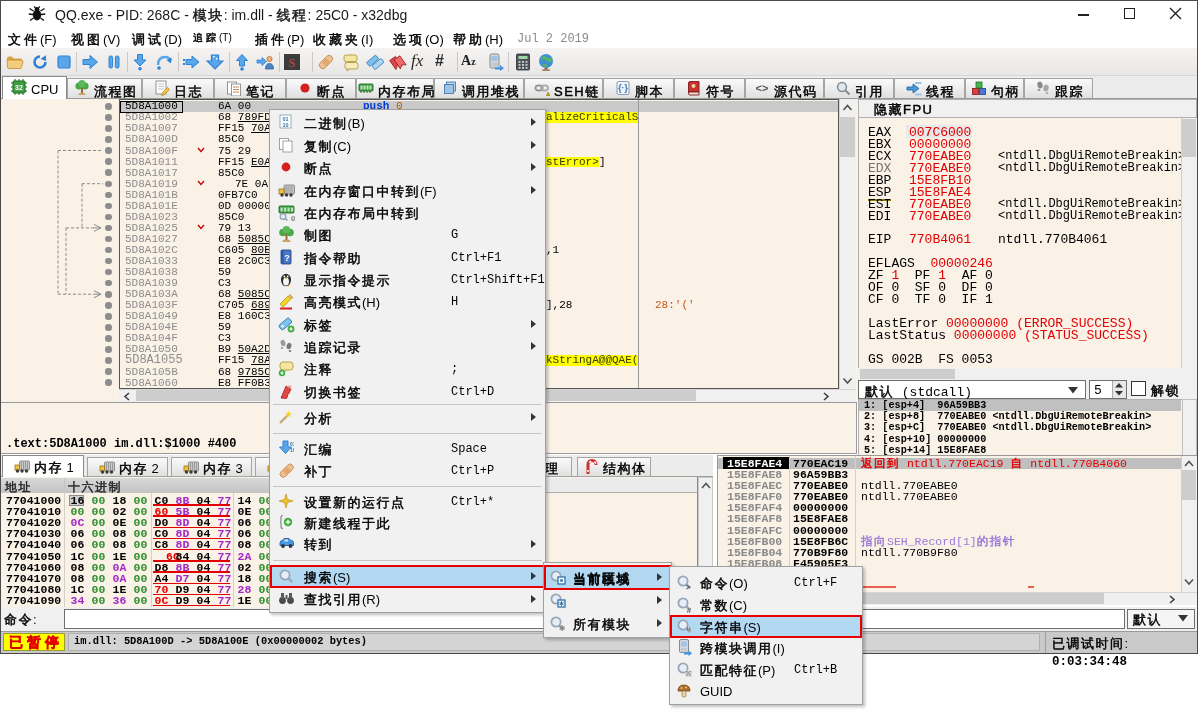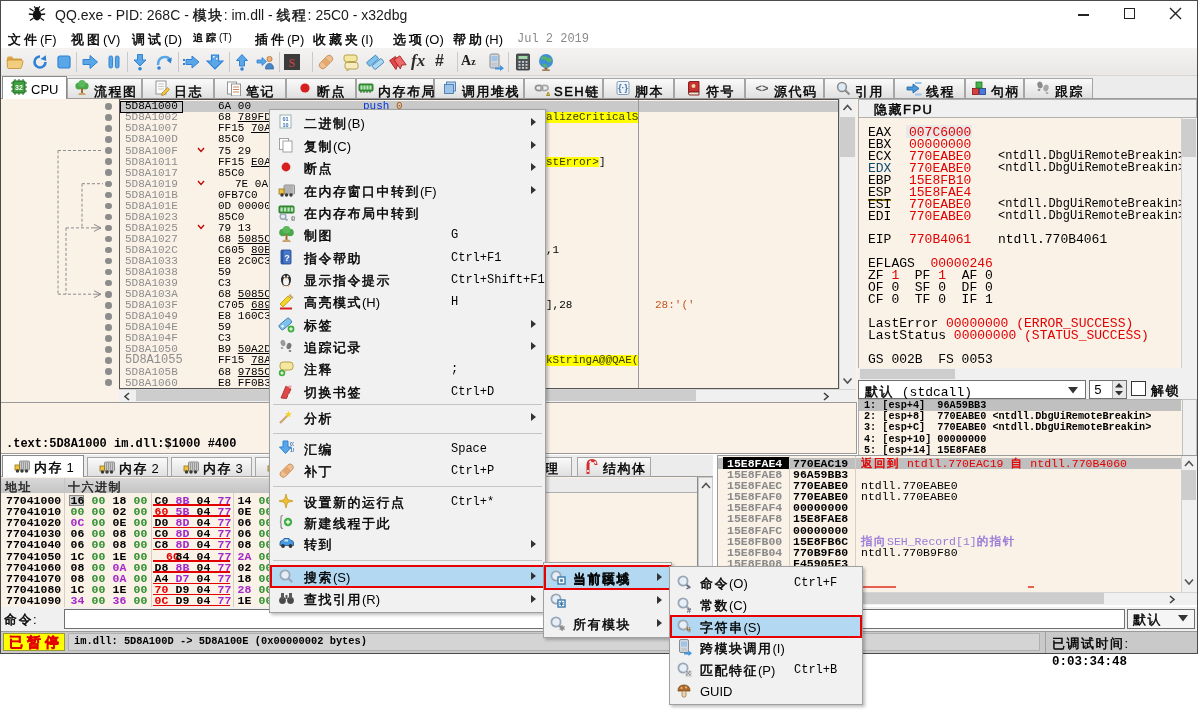--- a/index.html
+++ b/index.html
@@ -120,21 +120,21 @@
       <rect x="2" y="4" width="12" height="5" rx="1" fill="#7ec2ee" stroke="#3a7ab0" stroke-width="0.8"></rect>
       <rect x="4" y="10" width="12" height="5" rx="1" fill="#a8d8f5" stroke="#3a7ab0" stroke-width="0.8"></rect>
     </g>
   </svg>
 <svg class="a" style="left:389px;top:53px" width="18" height="18" viewBox="0 0 18 18">
     <g transform="rotate(-35 9 9)">
       <path d="M3 3 L10 3 L10 14 L6.5 11.5 L3 14 Z" fill="#e04848" stroke="#a02020" stroke-width="0.8"></path>
       <path d="M7 5 L14 5 L14 16 L10.5 13.5 L7 16 Z" fill="#ef6a6a" stroke="#a02020" stroke-width="0.8"></path>
     </g>
   </svg>
-<div class="a" style="left:411px;top:51px;font-family:'Liberation Serif',serif;font-style:italic;font-size:17px;font-weight:bold;color:#2c2c2c">fx</div>
+<div class="a" style="left:411px;top:51px;font-family:'Liberation Serif',serif;font-style:italic;font-size:17px;font-weight:normal;color:#2c2c2c">fx</div>
 <div class="a" style="left:435px;top:52px;font-size:16px;font-weight:bold;color:#2c2c2c">#</div>
 <div class="a" style="left:461px;top:53px;font-family:'Liberation Serif',serif;font-size:14px;font-weight:bold;color:#222">A<span style="font-size:10px">z</span></div>
 <svg class="a" style="left:486px;top:53px" width="18" height="18" viewBox="0 0 18 18">
     <rect x="4" y="1" width="9" height="14" rx="1.5" fill="#d5d9de" stroke="#7a8088" stroke-width="0.9"></rect>
     <rect x="5.5" y="3" width="6" height="5" fill="#9fc4e8"></rect>
     <rect x="5.5" y="9.5" width="6" height="4" fill="#c3c9cf"></rect>
     <path d="M9 14.5 L14 14.5 L14 12 L18 15.2 L14 18 L14 16.5 L9 16.5 Z" fill="#3f93e0"></path>
   </svg>
 <svg class="a" style="left:514px;top:53px" width="18" height="18" viewBox="0 0 18 18">
     <rect x="2.5" y="1" width="13" height="16" rx="1" fill="#4e5357" stroke="#2c2f32" stroke-width="0.8"></rect>
@@ -330,21 +330,21 @@
 <div class="a mono" style="left:125px;top:333.4px;font-size:11px;line-height:10.5px;color:#8d8d8d">5D8A104F</div>
 <div class="a mono" style="left:218px;top:333.4px;font-size:11px;line-height:10.5px;color:#000;white-space:pre">C3</div>
 <div class="a mono" style="left:125px;top:344.4px;font-size:11px;line-height:10.5px;color:#8d8d8d">5D8A1050</div>
 <div class="a mono" style="left:218px;top:344.4px;font-size:11px;line-height:10.5px;color:#000;white-space:pre">B9 <span style="text-decoration:underline">50A2D85D</span></div>
 <div class="a mono" style="left:125px;top:355.4px;font-size:12px;line-height:10.5px;color:#8d8d8d">5D8A1055</div>
 <div class="a mono" style="left:218px;top:355.4px;font-size:11px;line-height:10.5px;color:#000;white-space:pre">FF15 <span style="text-decoration:underline">78A8855D</span></div>
 <div class="a mono" style="left:125px;top:366.5px;font-size:11px;line-height:10.5px;color:#8d8d8d">5D8A105B</div>
 <div class="a mono" style="left:218px;top:366.5px;font-size:11px;line-height:10.5px;color:#000;white-space:pre">68 <span style="text-decoration:underline">9785C85D</span></div>
 <div class="a mono" style="left:125px;top:377.6px;font-size:11px;line-height:10.5px;color:#8d8d8d">5D8A1060</div>
 <div class="a mono" style="left:218px;top:377.6px;font-size:11px;line-height:10.5px;color:#000;white-space:pre">E8 FF0B3000</div>
-<div class="a mono" style="left:363px;top:101.3px;font-size:11px;line-height:10.5px;white-space:pre"><span style="color:#0037da;font-weight:normal">push</span> <span style="color:#b05a00">0</span></div>
+<div class="a mono" style="left:363px;top:101.3px;font-size:11px;line-height:10.5px;white-space:pre"><span style="color:#0037da;font-weight:bold">push</span> <span style="color:#b05a00">0</span></div>
 <div class="a" style="left:105px;top:103.1px;width:6.5px;height:6.5px;border-radius:50%;background:#8c8c8c"></div>
 <div class="a" style="left:105px;top:114.2px;width:6.5px;height:6.5px;border-radius:50%;background:#8c8c8c"></div>
 <div class="a" style="left:105px;top:125.2px;width:6.5px;height:6.5px;border-radius:50%;background:#8c8c8c"></div>
 <div class="a" style="left:105px;top:136.3px;width:6.5px;height:6.5px;border-radius:50%;background:#8c8c8c"></div>
 <div class="a" style="left:105px;top:147.3px;width:6.5px;height:6.5px;border-radius:50%;background:#8c8c8c"></div>
 <div class="a" style="left:105px;top:158.4px;width:6.5px;height:6.5px;border-radius:50%;background:#8c8c8c"></div>
 <div class="a" style="left:105px;top:169.4px;width:6.5px;height:6.5px;border-radius:50%;background:#8c8c8c"></div>
 <div class="a" style="left:105px;top:180.5px;width:6.5px;height:6.5px;border-radius:50%;background:#8c8c8c"></div>
 <div class="a" style="left:105px;top:191.5px;width:6.5px;height:6.5px;border-radius:50%;background:#8c8c8c"></div>
 <div class="a" style="left:105px;top:202.6px;width:6.5px;height:6.5px;border-radius:50%;background:#8c8c8c"></div>
@@ -410,21 +410,21 @@
 <div class="a cjk" style="left:874px;top:101px;font-size:13px;color:#000">隐藏FPU</div>
 <div class="a" style="left:858px;top:118px;width:339px;height:250px;background:#faf1e7;border-left:1px solid #b0b0b0"></div>
 <div class="a" style="left:906px;top:125px;width:66px;height:13px;background:#e8e8e8"></div>
 <div class="a mono" style="left:868px;top:126px;font-size:13px;line-height:13px;color:#000;white-space:pre">EAX</div>
 <div class="a mono" style="left:909px;top:126px;font-size:13px;line-height:13px;color:#e30000;white-space:pre">007C6000</div>
 <div class="a mono" style="left:868px;top:138px;font-size:13px;line-height:13px;color:#000;white-space:pre">EBX</div>
 <div class="a mono" style="left:909px;top:138px;font-size:13px;line-height:13px;color:#e30000;white-space:pre">00000000</div>
 <div class="a mono" style="left:868px;top:150px;font-size:13px;line-height:13px;color:#000;white-space:pre">ECX</div>
 <div class="a mono" style="left:909px;top:150px;font-size:13px;line-height:13px;color:#e30000;white-space:pre">770EABE0</div>
 <div class="a mono" style="left:998px;top:150px;font-size:12px;line-height:12px;color:#000;white-space:pre">&lt;ntdll.DbgUiRemoteBreakin&gt;</div>
-<div class="a mono" style="left:868px;top:162px;font-size:13px;line-height:13px;color:#0c4a6e;white-space:pre">EDX</div>
+<div class="a mono" style="left:868px;top:162px;font-size:13px;line-height:13px;color:#737373;white-space:pre">EDX</div>
 <div class="a mono" style="left:909px;top:162px;font-size:13px;line-height:13px;color:#e30000;white-space:pre">770EABE0</div>
 <div class="a mono" style="left:998px;top:162px;font-size:12px;line-height:12px;color:#000;white-space:pre">&lt;ntdll.DbgUiRemoteBreakin&gt;</div>
 <div class="a mono" style="left:868px;top:174px;font-size:13px;line-height:13px;color:#000;white-space:pre">EBP</div>
 <div class="a mono" style="left:909px;top:174px;font-size:13px;line-height:13px;color:#e30000;white-space:pre">15E8FB10</div>
 <div class="a mono" style="left:868px;top:185.5px;font-size:13px;line-height:13px;color:#000;border-bottom:2px solid #8a7a00">ESP</div>
 <div class="a mono" style="left:909px;top:185.5px;font-size:13px;line-height:13px;color:#e30000">15E8FAE4</div>
 <div class="a mono" style="left:868px;top:198px;font-size:13px;line-height:13px;color:#000;white-space:pre">ESI</div>
 <div class="a mono" style="left:909px;top:198px;font-size:13px;line-height:13px;color:#e30000;white-space:pre">770EABE0</div>
 <div class="a mono" style="left:998px;top:198px;font-size:12px;line-height:12px;color:#000;white-space:pre">&lt;ntdll.DbgUiRemoteBreakin&gt;</div>
 <div class="a mono" style="left:868px;top:210px;font-size:13px;line-height:13px;color:#000;white-space:pre">EDI</div>

